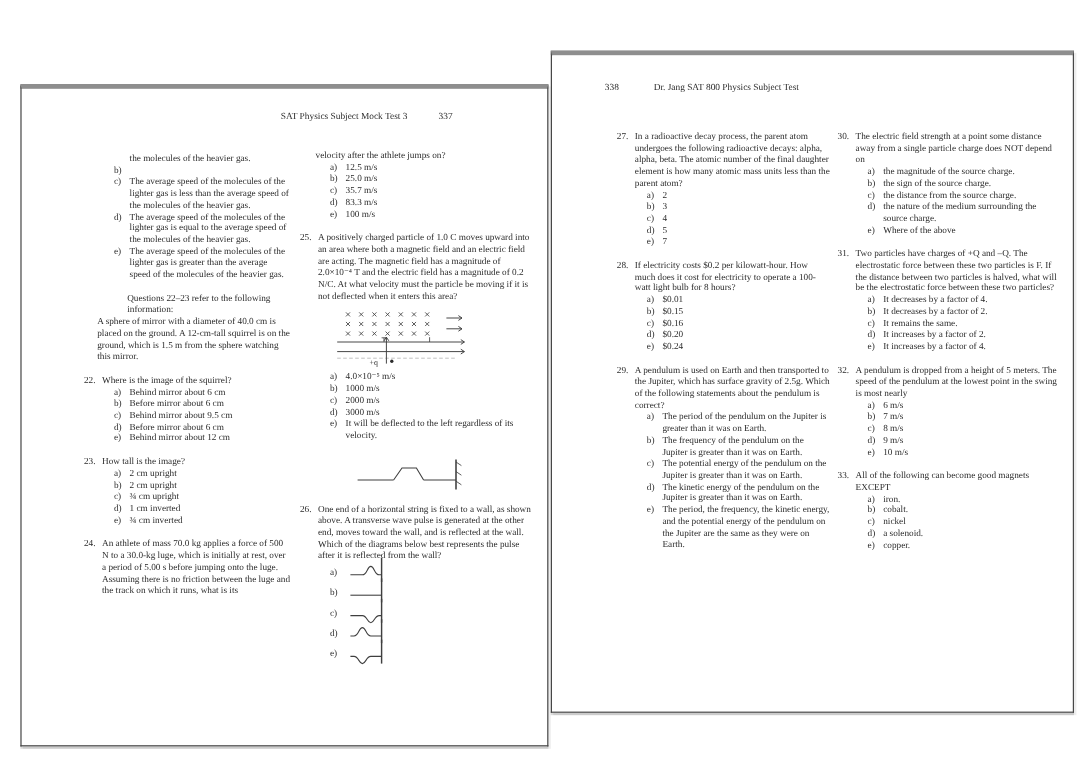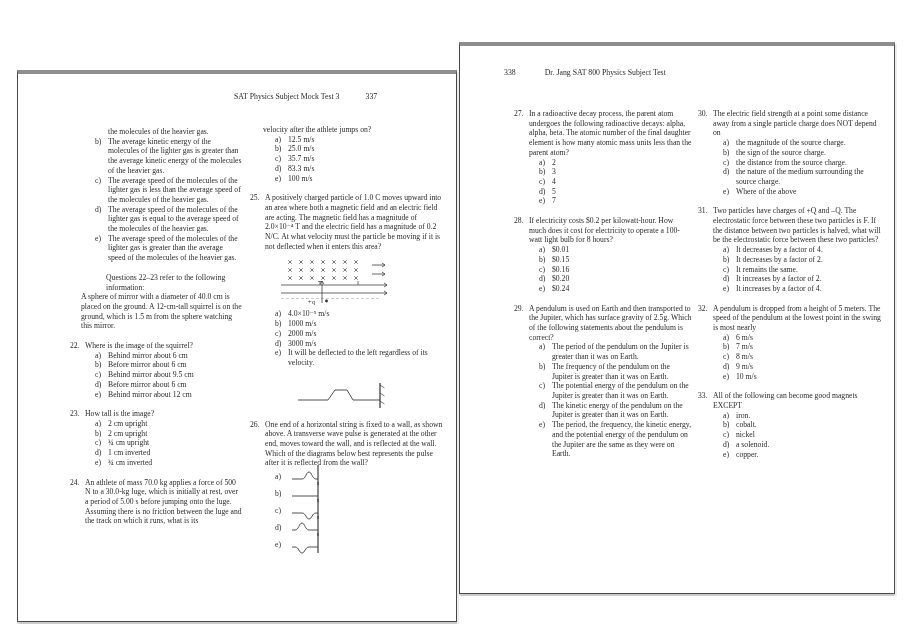--- a/index.html
+++ b/index.html
@@ -50,21 +50,20 @@
 
 <div class="page" id="page-left">
   <div class="hdr">
     <span>SAT Physics Subject Mock Test 3</span>
     <span>337</span>
   </div>
   <div class="col" id="p0c0">
       <div class="blk hang">the molecules of the heavier gas.</div>
       <div class="opt">
         <span class="optletter">b)</span>
-        <span class="opttext">The average kinetic energy of the molecules of the lighter gas is greater than the average kinetic energy of the molecules of the heavier gas.</span>
       </div>
       <div class="opt">
         <span class="optletter">c)</span>
         <span class="opttext">The average speed of the molecules of the lighter gas is less than the average speed of the molecules of the heavier gas.</span>
       </div>
       <div class="opt">
         <span class="optletter">d)</span>
         <span class="opttext">The average speed of the molecules of the lighter gas is equal to the average speed of the molecules of the heavier gas.</span>
       </div>
       <div class="opt">

